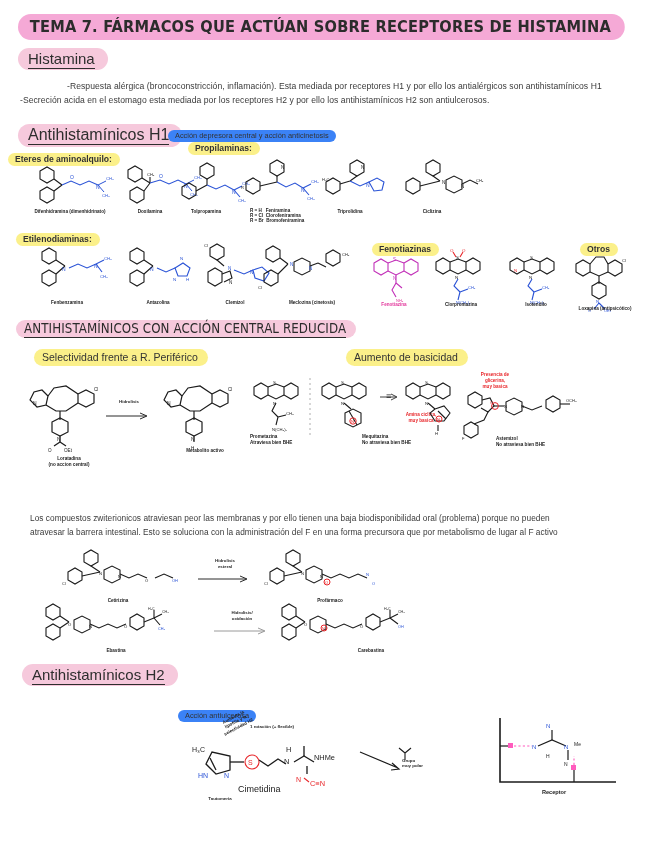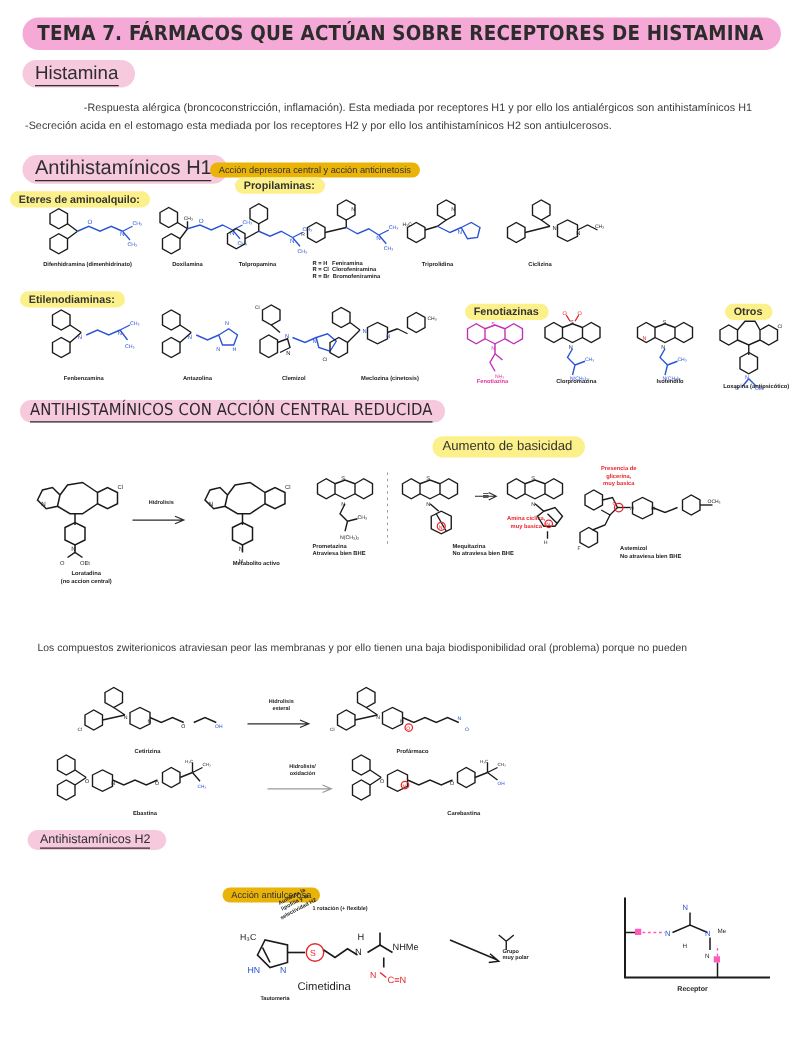--- a/index.html
+++ b/index.html
@@ -48,21 +48,21 @@
     font-family:"DejaVu Sans Condensed","Liberation Sans Narrow","Liberation Sans",sans-serif;
     font-size:13.2px;
     letter-spacing:.1px;
     color:#2b2b2b;
     white-space:nowrap;
   }
   .h2wide .u{border-bottom:1.3px solid #2b2b2b;padding-bottom:1px;}
 
   .tag-cyan{
     position:absolute;
-    background:#eab308;
+    background:#3b82f6;
     border-radius:9px;
     padding:1px 7px 2px 7px;
     font-size:7.4px;
     font-family:"Liberation Sans",sans-serif;
     color:#333;
     white-space:nowrap;
   }
   .tag-yellow{
     position:absolute;
     background:#fbf08a;
@@ -416,20 +416,21 @@
       </g>
       <text x="16" y="60" font-size="4" fill="#2a53d6" font-family="Liberation Sans,sans-serif">O</text>
       <text x="32" y="60" font-size="4" fill="#2a53d6" font-family="Liberation Sans,sans-serif">OEt</text>
     </svg>
   </div>
   <div class="clab" style="left:574px;top:306px;width:62px;">Loxapina (antipsicótico)</div>
 
   <div class="h2wide" style="left:16px;top:320px;">
     <span class="u">ANTIHISTAMÍNICOS CON ACCIÓN CENTRAL REDUCIDA</span>
   </div>
+  <div class="tag-yellow mid" style="left:34px;top:349px;">Selectividad frente a R. Periférico</div>
   <div class="tag-yellow mid" style="left:346px;top:349px;">Aumento de basicidad</div>
 
   <div class="fig" style="left:24px;top:378px;">
     <svg width="110" height="78" viewBox="0 0 110 78">
       <g stroke="#1b1b1b" stroke-width="1.2" fill="none">
         <polygon points="6,22 10,14 18,12 24,18 22,27 13,29"></polygon>
         <polygon points="54,16 62,12 70,16 70,25 62,29 54,25"></polygon>
         <path d="M24,18 L30,10 L42,8 L54,16 M22,27 L32,33 L42,33 L54,25"></path>
         <path d="M36,33 L36,42"></path>
         <polygon points="28,44 36,40 44,44 44,54 36,58 28,54"></polygon>
@@ -563,20 +564,21 @@
       <text x="42" y="22" font-size="4.2" fill="#1b1b1b" font-family="Liberation Sans,sans-serif">N</text>
       <text x="59" y="22" font-size="4.2" fill="#1b1b1b" font-family="Liberation Sans,sans-serif">N</text>
       <text x="104" y="16" font-size="4" fill="#1b1b1b" font-family="Liberation Sans,sans-serif">OCH₃</text>
       <text x="0" y="54" font-size="4" fill="#1b1b1b" font-family="Liberation Sans,sans-serif">F</text>
     </svg>
   </div>
   <div class="clab l" style="left:496px;top:436px;">Astemizol</div>
   <div class="clab l" style="left:496px;top:442px;">No atraviesa bien BHE</div>
 
   <div class="para" style="left:30px;top:512px;width:600px;">Los compuestos zwiterionicos atraviesan peor las membranas y por ello tienen una baja biodisponibilidad oral (problema) porque no pueden</div>
+  <div class="para" style="left:30px;top:526px;width:600px;">atravesar la barrera intestinal. Esto se soluciona con la administración del F en una forma precursora que por metabolismo de lugar al F activo</div>
 
   <div class="fig" style="left:56px;top:552px;">
     <svg width="150" height="46" viewBox="0 0 150 46">
       <g stroke="#1b1b1b" stroke-width="1.1" fill="none">
         <polygon points="28,2 35,-2 42,2 42,10 35,14 28,10"></polygon>
         <polygon points="12,20 19,16 26,20 26,28 19,32 12,28"></polygon>
         <path d="M35,14 L44,20 M44,20 L26,24"></path>
         <polygon points="48,18 56,14 64,18 64,27 56,31 48,27"></polygon>
         <path d="M64,22 L73,26 L82,22 L91,26"></path>
         <path d="M99,26 L108,22 L117,26"></path>
@@ -664,21 +666,21 @@
       <circle cx="48" cy="24" r="3" fill="none" stroke="#e8262a" stroke-width="1"></circle>
       <text x="46" y="26" font-size="4" fill="#e8262a" font-family="Liberation Sans,sans-serif">N</text>
       <text x="84" y="24" font-size="4.2" fill="#1b1b1b" font-family="Liberation Sans,sans-serif">O</text>
       <text x="108" y="6" font-size="3.6" fill="#1b1b1b" font-family="Liberation Sans,sans-serif">H₃C</text>
       <text x="122" y="9" font-size="3.6" fill="#1b1b1b" font-family="Liberation Sans,sans-serif">CH₃</text>
       <text x="122" y="24" font-size="3.8" fill="#2a53d6" font-family="Liberation Sans,sans-serif">OH</text>
     </svg>
   </div>
   <div class="clab" style="left:336px;top:648px;width:70px;">Carebastina</div>
 
-  <div class="h2pink" style="left:22px;top:664px;font-size:10px;">
+  <div class="h2pink" style="left:22px;top:664px;font-size:15px;">
     <span class="u">Antihistamínicos H2</span>
   </div>
   <div class="tag-cyan" style="left:178px;top:670px;margin-top:40px;">Acción antiulcerosa</div>
 
   <div class="fig" style="left:190px;top:712px;">
     <svg width="200" height="90" viewBox="0 0 200 90">
       <g stroke="#1b1b1b" stroke-width="1.3" fill="none">
         <path d="M22,40 L16,52 L26,62 L40,58 L40,44 Z"></path>
         <path d="M20,46 L26,58"></path>
         <path d="M40,50 L54,50"></path>

